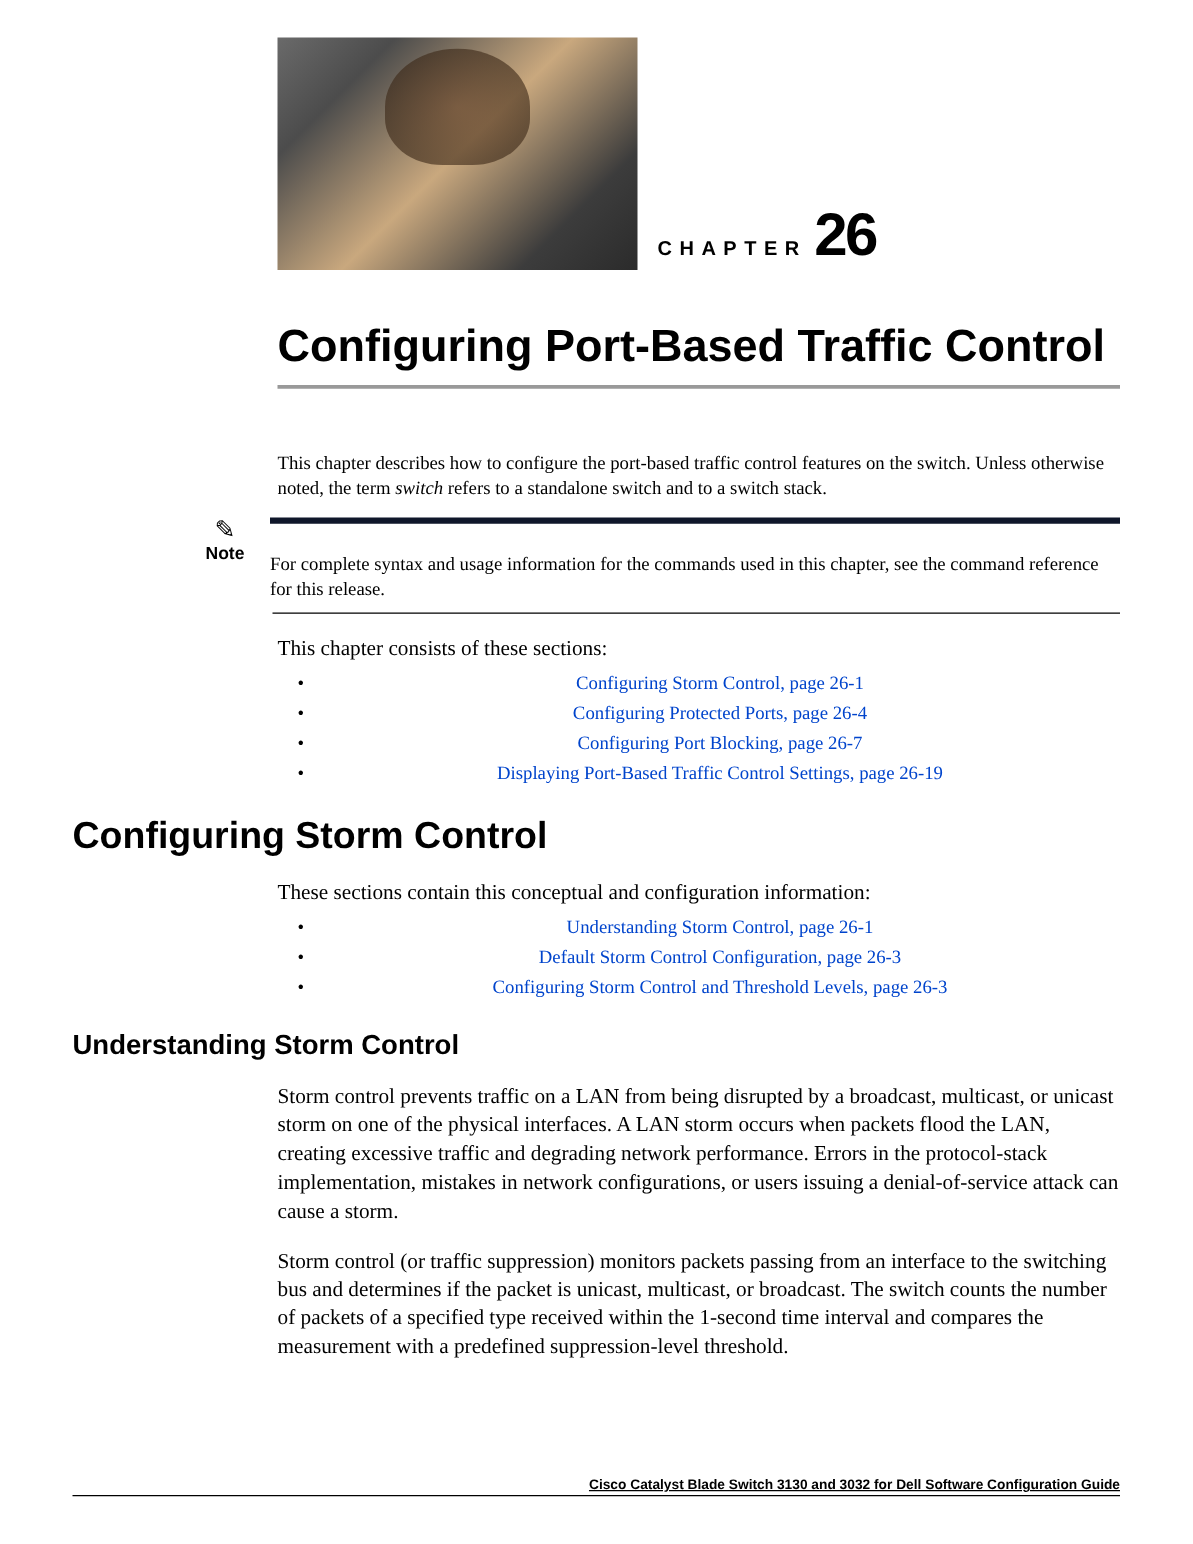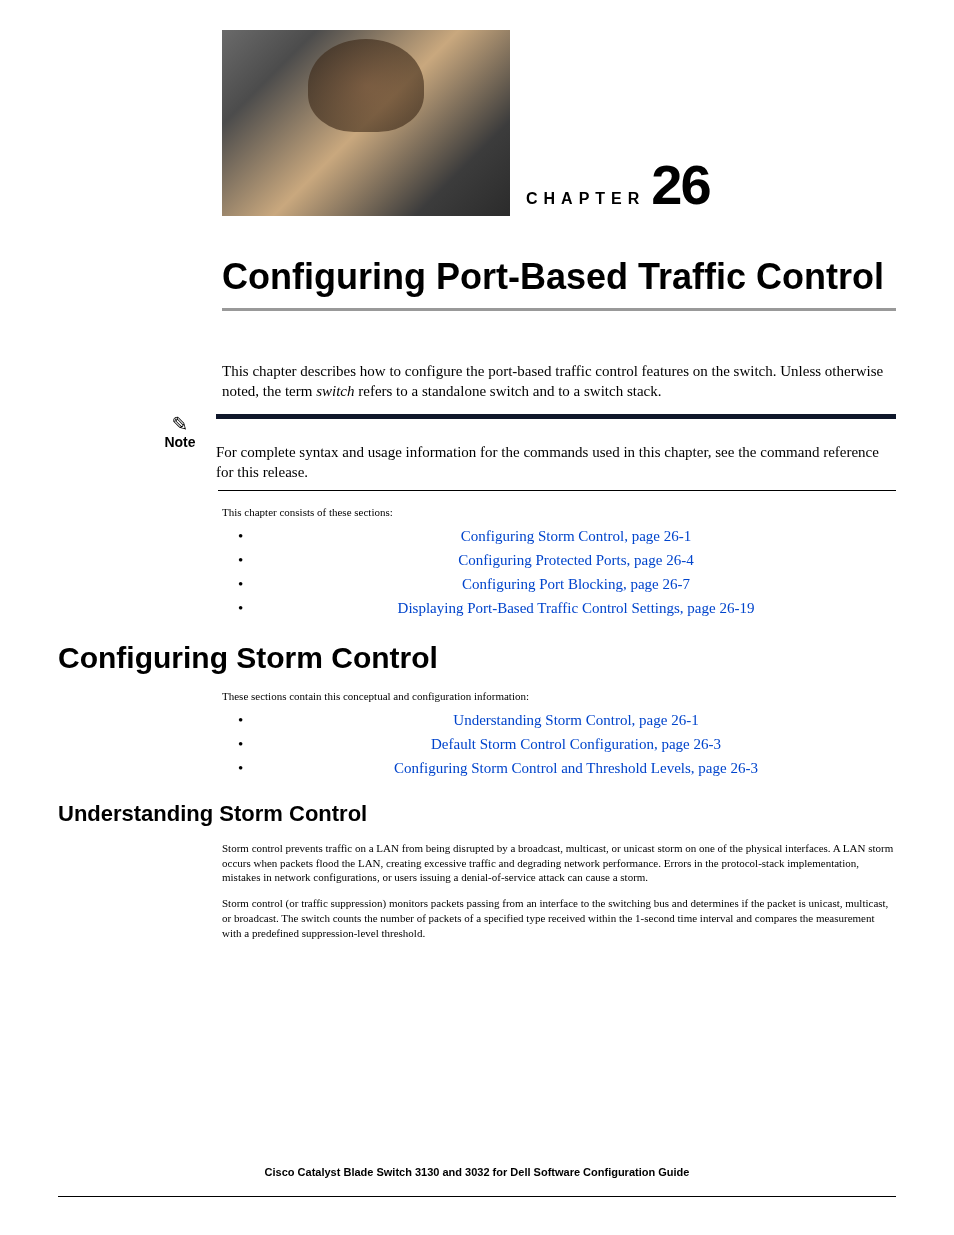--- a/index.html
+++ b/index.html
@@ -50,21 +50,21 @@
   }
   .chapter-label {
     font-family: Arial, Helvetica, sans-serif;
     font-weight: bold;
     letter-spacing: 6px;
     font-size: 16px;
   }
   .chapter-number {
     font-family: Arial, Helvetica, sans-serif;
     font-weight: 900;
-    font-size: 56px;
+    font-size: 48px;
     line-height: 0.9;
     letter-spacing: -2px;
   }
   .chapter-title {
     font-family: Arial, Helvetica, sans-serif;
     font-weight: bold;
     font-size: 36px;
     margin: 40px 0 10px 164px;
   }
   .title-rule {
@@ -111,21 +111,21 @@
   }
   .note-bottom-rule {
     margin-left: 160px;
     border: 0;
     border-top: 1px solid #000;
     margin-top: 6px;
     margin-bottom: 14px;
   }
   .body-para {
     margin-left: 164px;
-    font-size: 11px;
+    font-size: 17px;
     margin-bottom: 8px;
     line-height:1.35;
   }
   .link-list {
     margin: 6px 0 20px 180px;
     padding: 0;
     list-style: none;
     text-align: center;
   }
   .link-list li {
@@ -160,22 +160,23 @@
   .footer {
     position: absolute;
     bottom: 34px;
     left: 58px;
     right: 58px;
   }
   .footer-title {
     font-family: Arial, Helvetica, sans-serif;
     font-weight: bold;
     font-size: 11px;
-    text-align: center;
-    margin-bottom: 18px;
+    text-align: right;
+    margin-bottom: 2px;
+    text-decoration: underline;
   }
   .footer-rule {
     border: 0;
     border-top: 1px solid #000;
     margin: 0 0 4px 0;
     position: relative;
   }
   .footer-rule::before {
     content:"";
     position:absolute;

